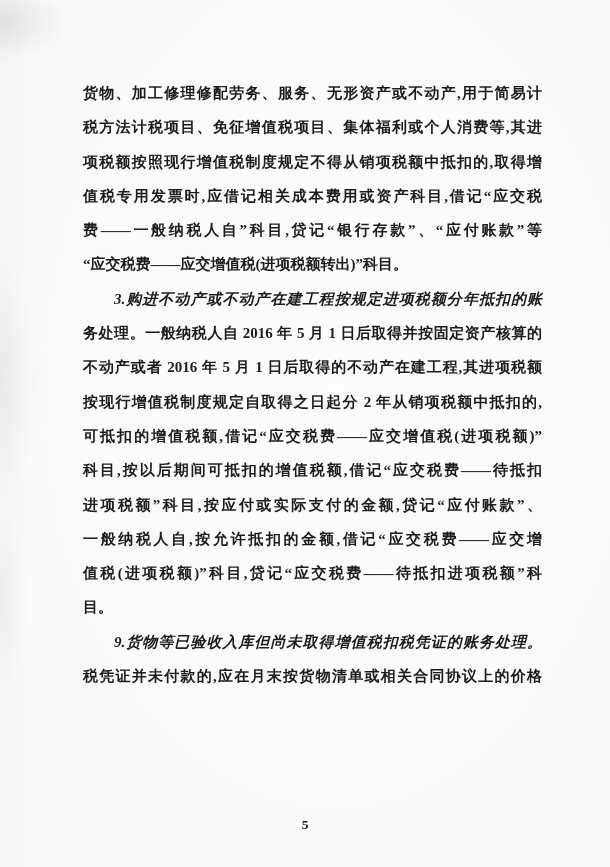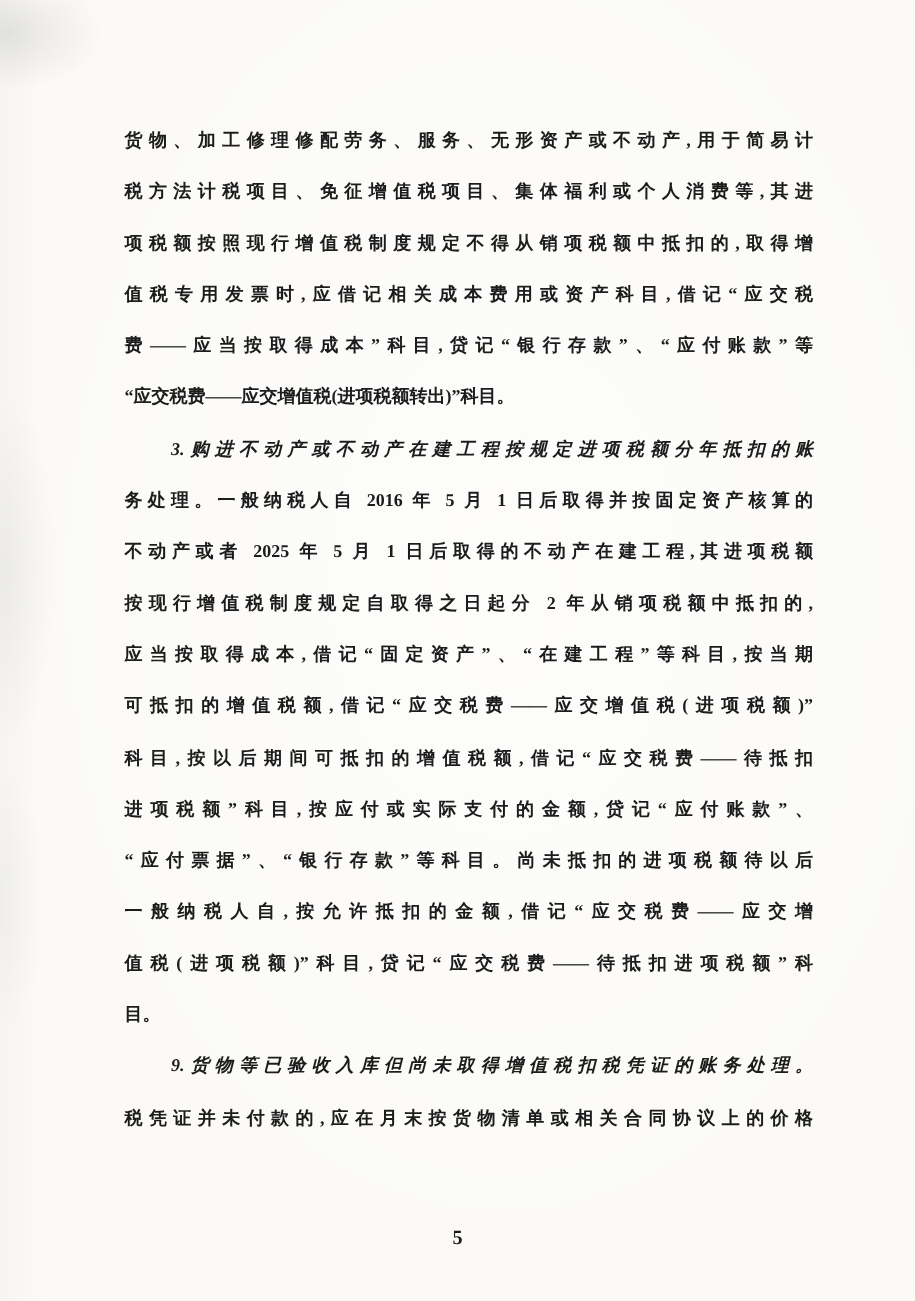--- a/index.html
+++ b/index.html
@@ -38,21 +38,21 @@
   }
   .text-block {
     position: absolute;
     left: 83px;
     top: 76px;
     width: 459px;
   }
   .line {
     height: 34.3px;
     line-height: 34.3px;
-    font-size: 12px;
+    font-size: 15px;
     font-weight: 600;
     white-space: nowrap;
     text-align: justify;
     text-align-last: justify;
     text-justify: inter-character;
   }
   .line.short {
     text-align: right;
     text-align-last: left;
   }
@@ -74,31 +74,29 @@
 </head>
 <body>
 
 <div class="page">
   <div class="scan-texture"></div>
   <div class="text-block">
       <div class="line">货物、加工修理修配劳务、服务、无形资产或不动产,用于简易计</div>
       <div class="line">税方法计税项目、免征增值税项目、集体福利或个人消费等,其进</div>
       <div class="line">项税额按照现行增值税制度规定不得从销项税额中抵扣的,取得增</div>
       <div class="line">值税专用发票时,应借记相关成本费用或资产科目,借记“应交税</div>
-      <div class="line">费——应当按取得成本”科目,贷记“银行存款”、“应付账款”等</div>
+      <div class="line">费——一般纳税人自”科目,贷记“银行存款”、“应付账款”等</div>
       <div class="line short">“应交税费——应交增值税(进项税额转出)”科目。</div>
       <div class="line indent">3.购进不动产或不动产在建工程按规定进项税额分年抵扣的账</div>
       <div class="line">务处理。一般纳税人自 2016 年 5 月 1 日后取得并按固定资产核算的</div>
-      <div class="line">不动产或者 2025 年 5 月 1 日后取得的不动产在建工程,其进项税额</div>
+      <div class="line">不动产或者 2016 年 5 月 1 日后取得的不动产在建工程,其进项税额</div>
       <div class="line">按现行增值税制度规定自取得之日起分 2 年从销项税额中抵扣的,</div>
-      <div class="line">应当按取得成本,借记“固定资产”、“在建工程”等科目,按当期</div>
       <div class="line">可抵扣的增值税额,借记“应交税费——应交增值税(进项税额)”</div>
       <div class="line">科目,按以后期间可抵扣的增值税额,借记“应交税费——待抵扣</div>
       <div class="line">进项税额”科目,按应付或实际支付的金额,贷记“应付账款”、</div>
-      <div class="line">“应付票据”、“银行存款”等科目。尚未抵扣的进项税额待以后</div>
       <div class="line">一般纳税人自,按允许抵扣的金额,借记“应交税费——应交增</div>
       <div class="line">值税(进项税额)”科目,贷记“应交税费——待抵扣进项税额”科</div>
       <div class="line short">目。</div>
       <div class="line indent">9.货物等已验收入库但尚未取得增值税扣税凭证的账务处理。</div>
       <div class="line">税凭证并未付款的,应在月末按货物清单或相关合同协议上的价格</div>
     </div>
   <div class="page-number">5</div>
 </div>
 
 </body></html>

